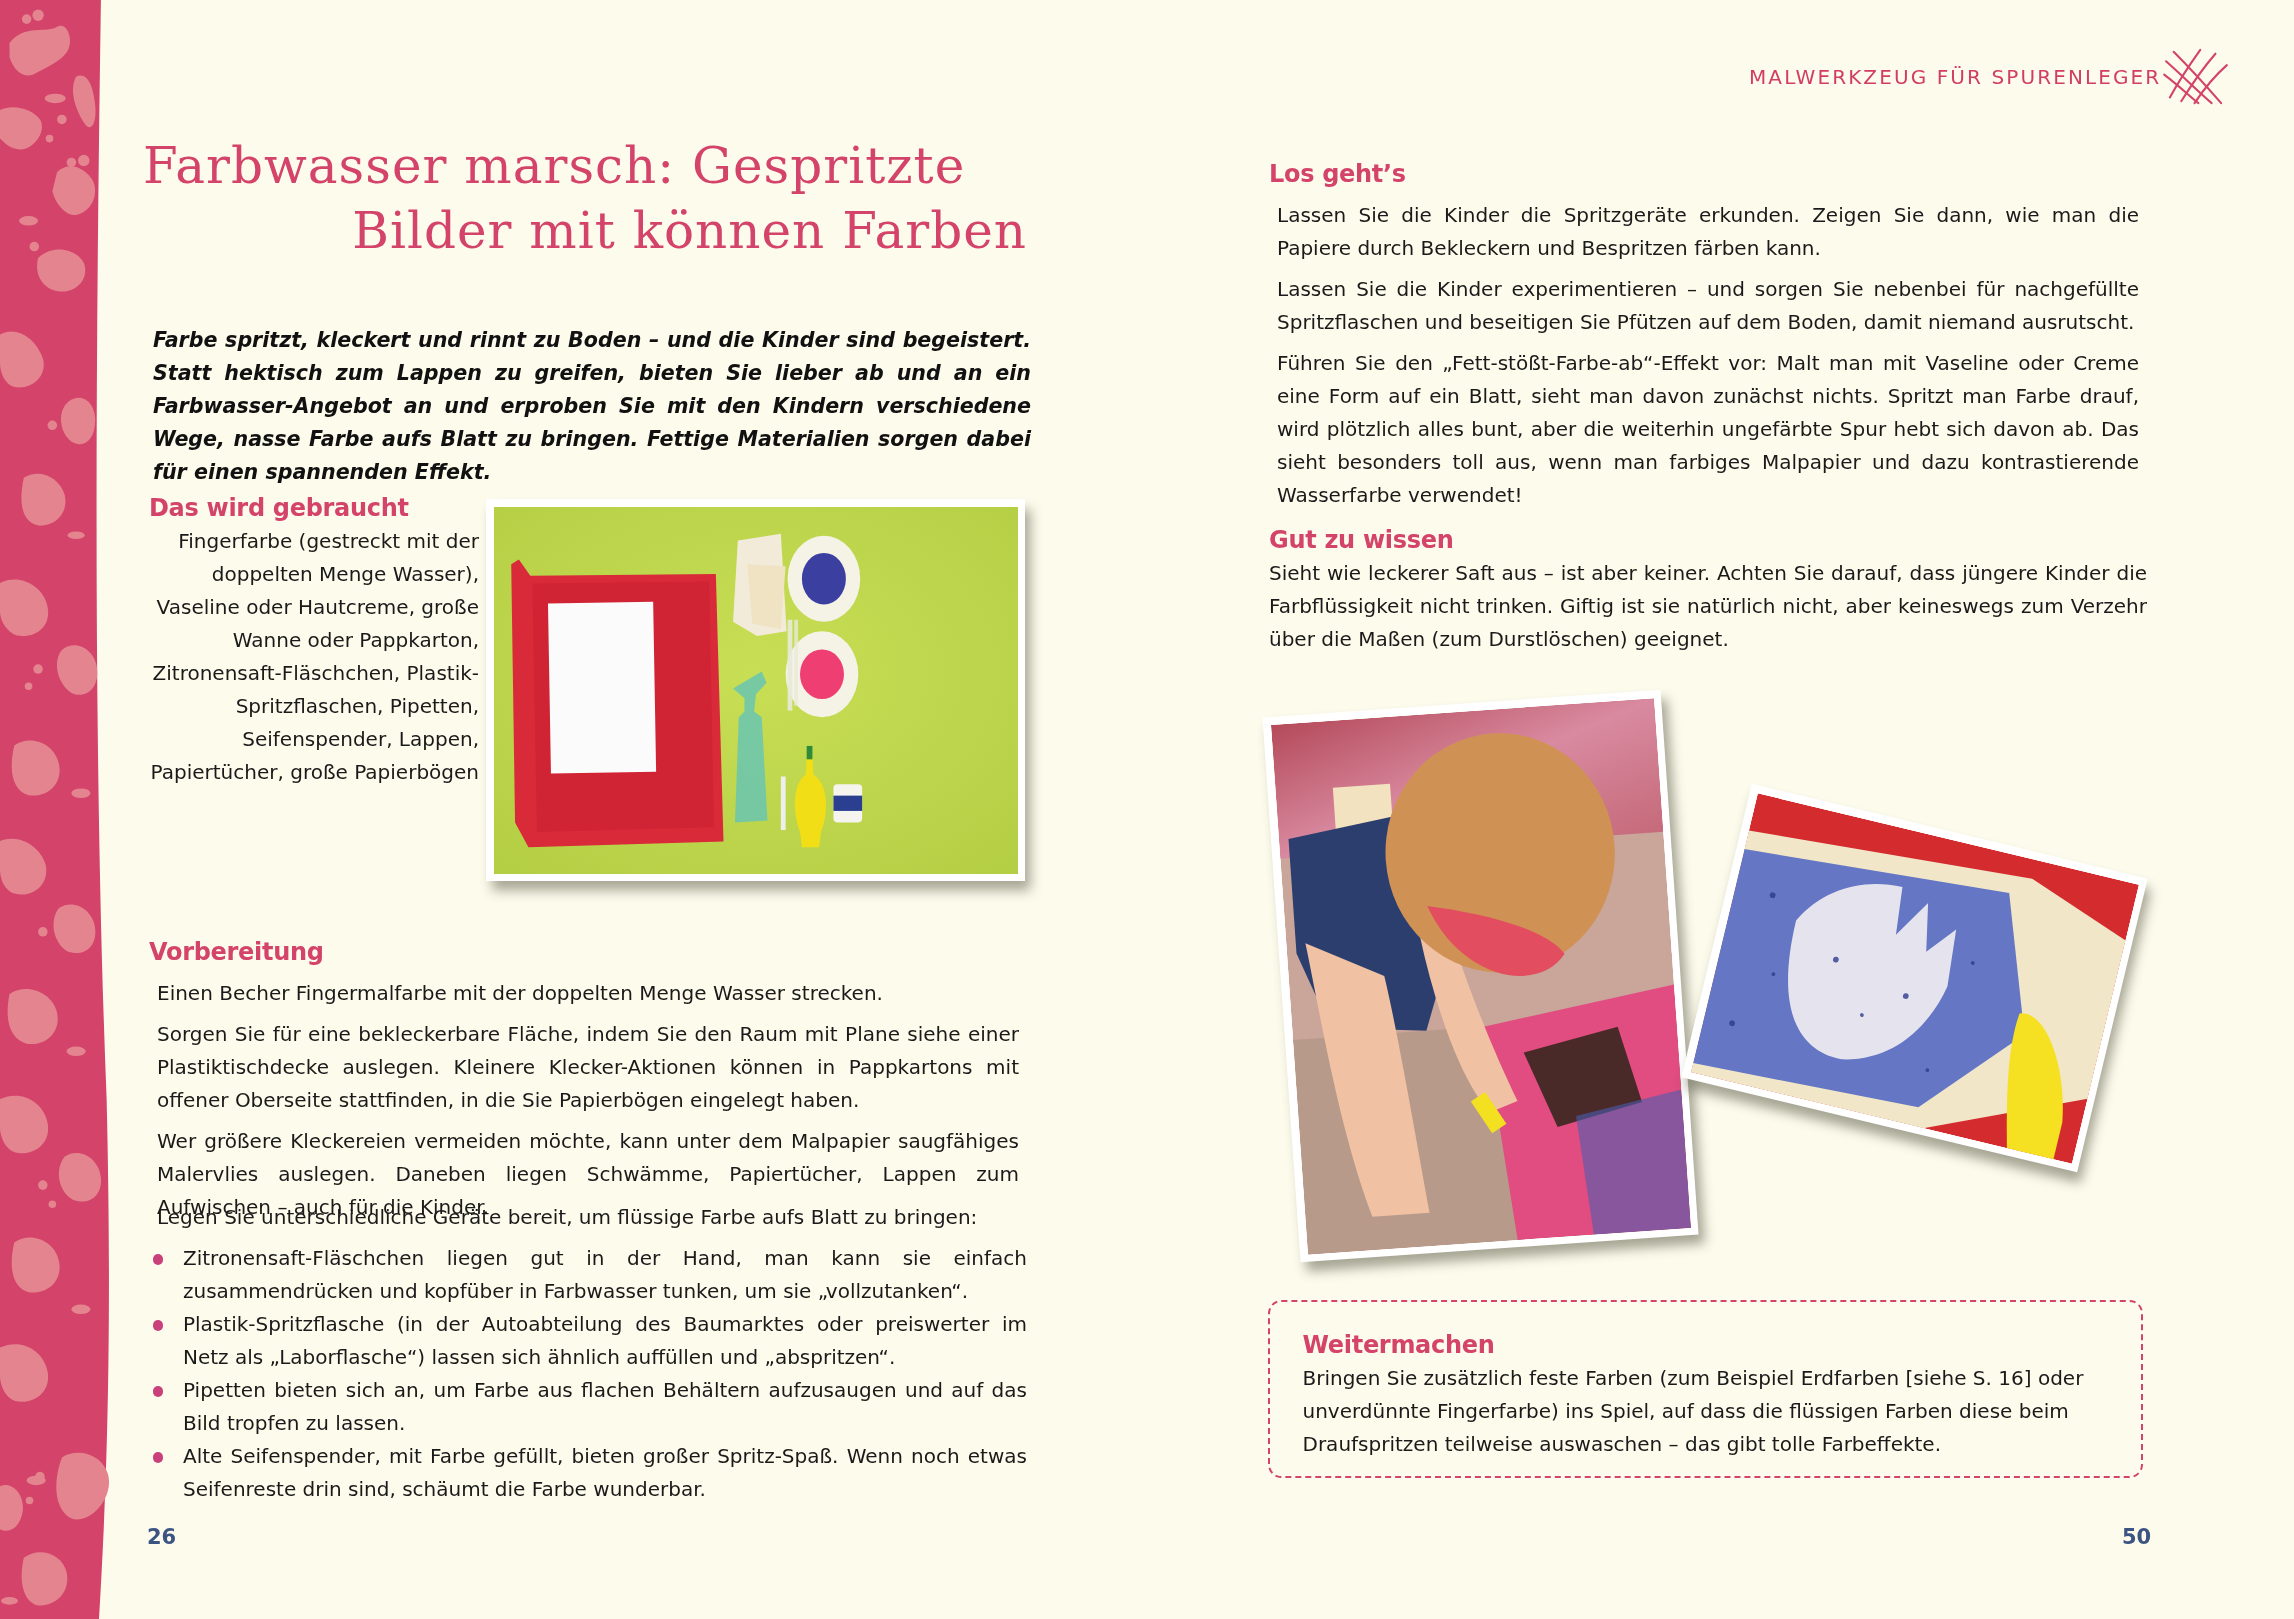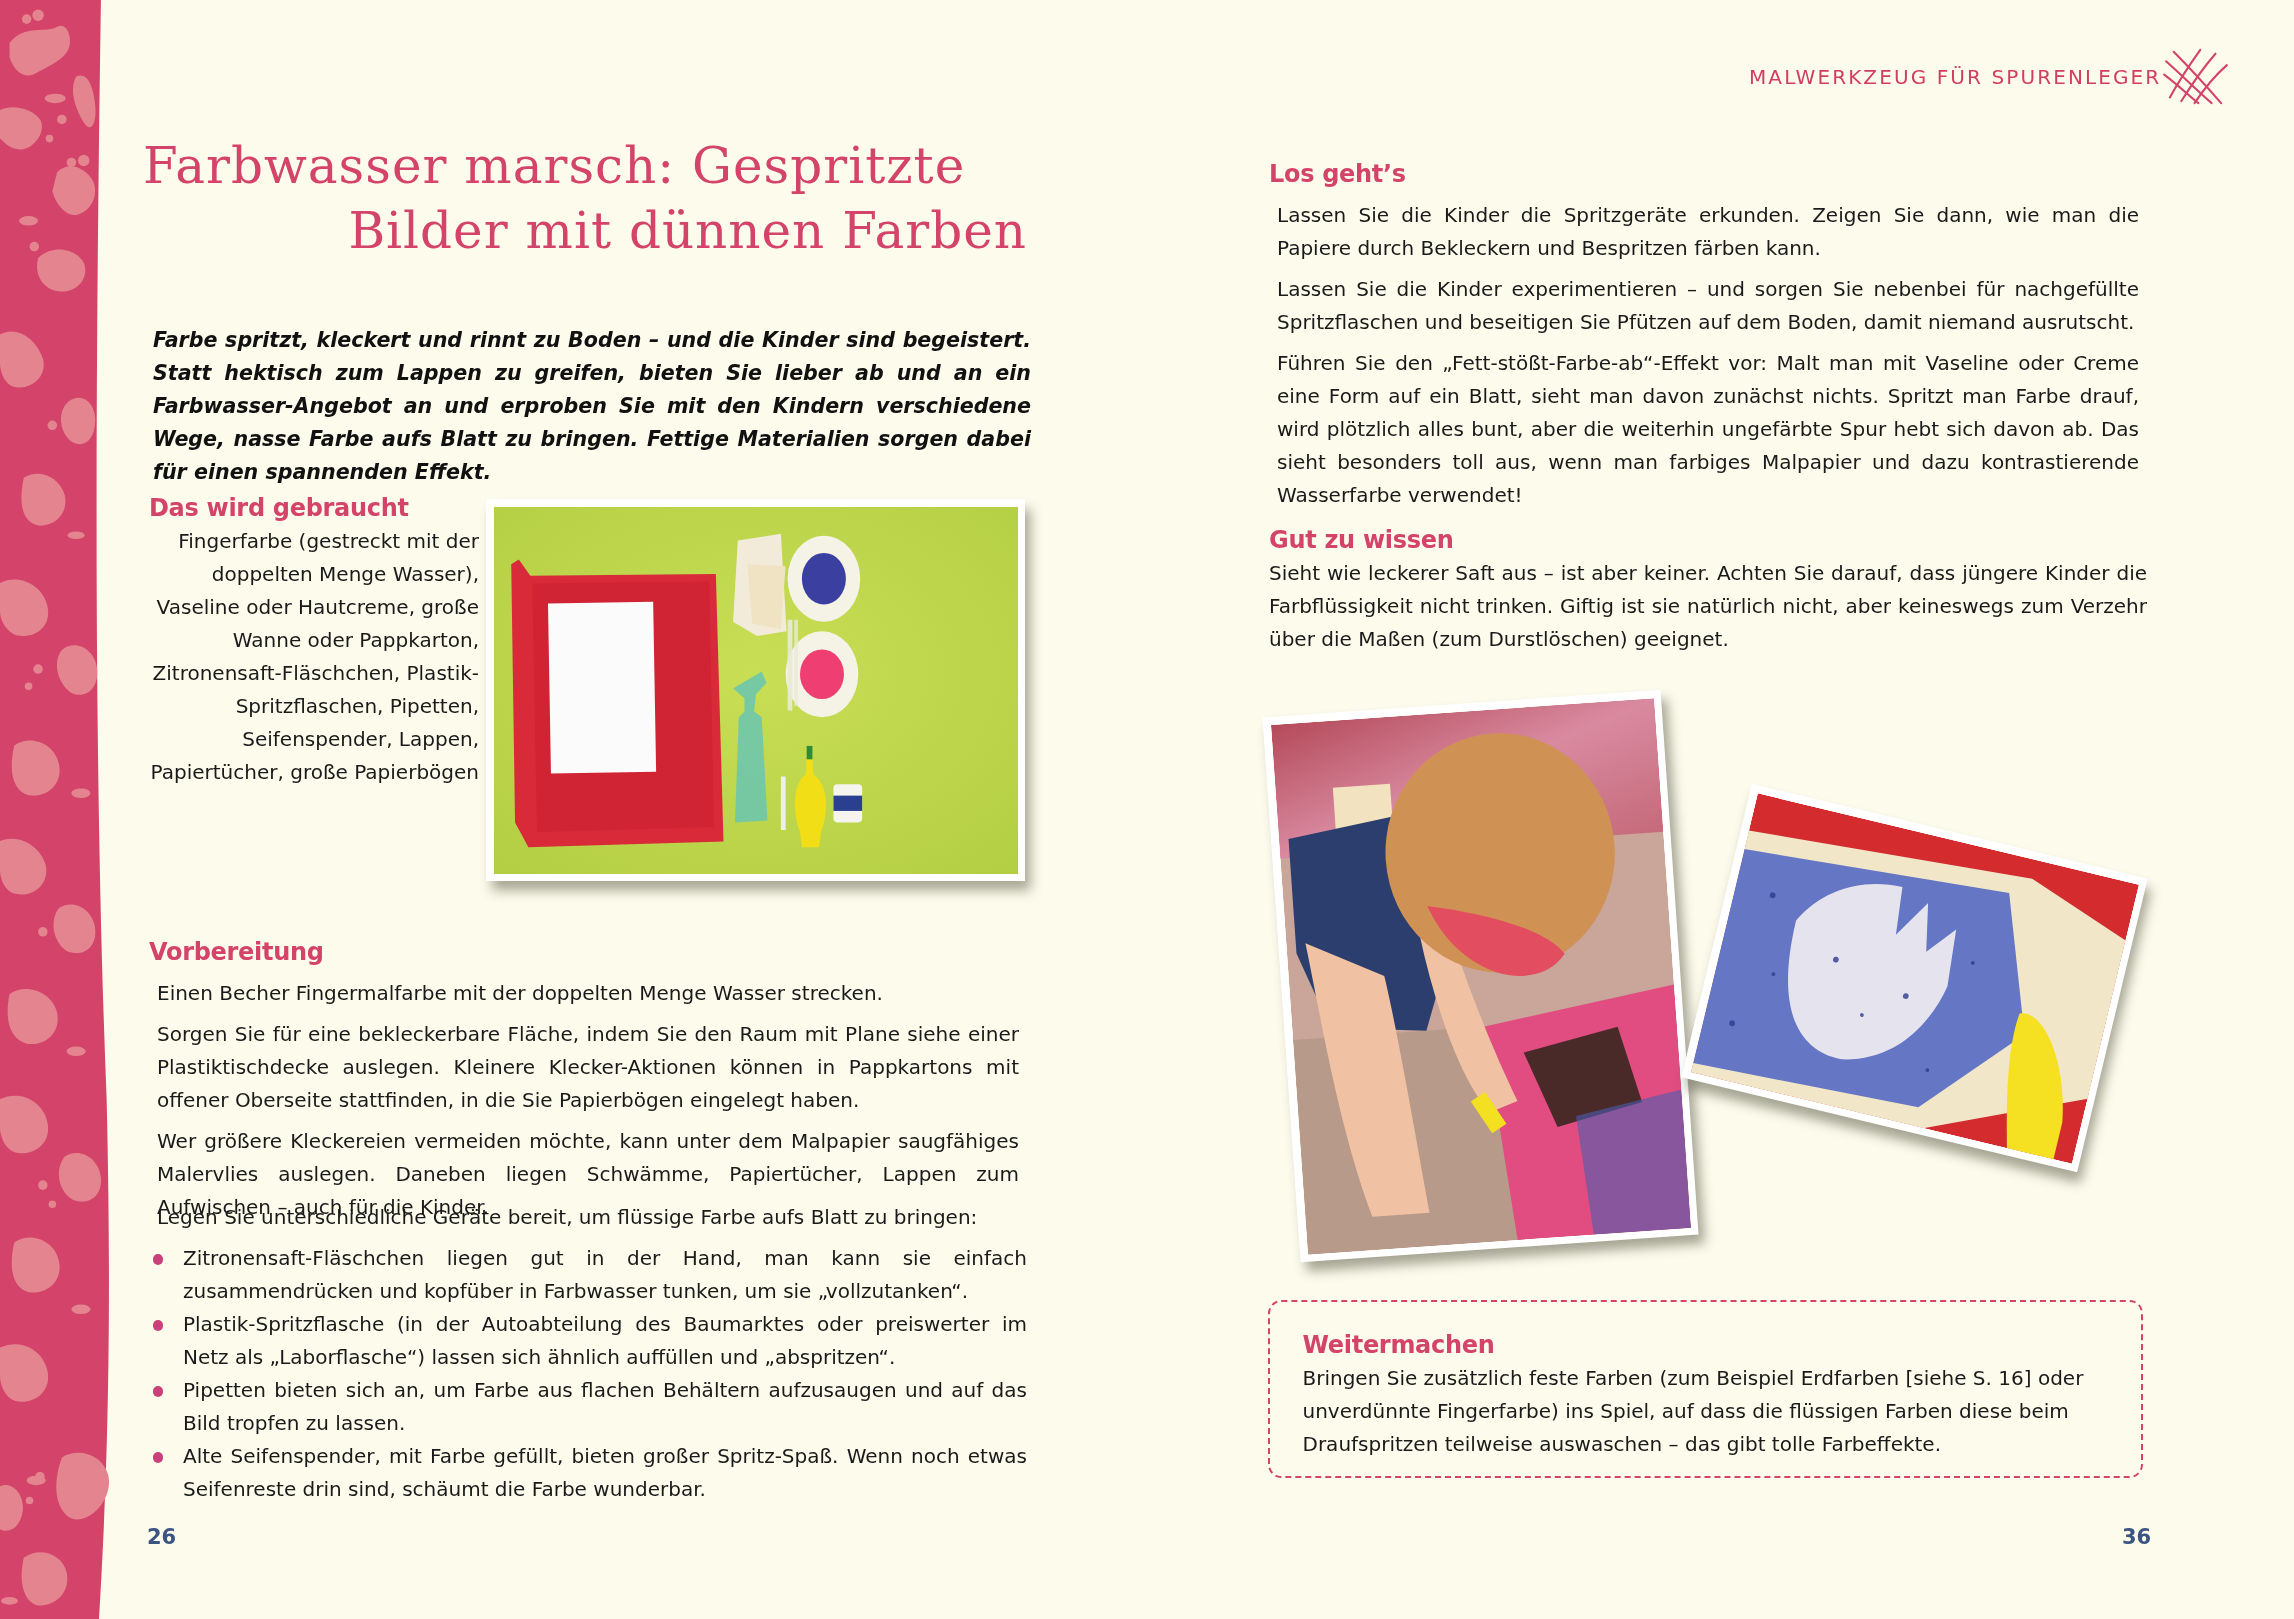--- a/index.html
+++ b/index.html
@@ -152,21 +152,21 @@
     <path d="M4,14 C22,30 40,48 52,58"></path>
     <path d="M2,28 C18,40 30,52 38,58"></path>
     <path d="M40,2 C30,16 18,34 8,52"></path>
     <path d="M56,6 C42,22 30,40 20,56"></path>
     <path d="M68,18 C52,32 42,46 34,58"></path>
   </g>
 </svg>
 
 <h1 class="title" style="margin:0;">
   <span class="l1">Farbwasser marsch: Gespritzte</span>
-  <span class="l2">Bilder mit dünnen Farben</span>
+  <span class="l2">Bilder mit können Farben</span>
 </h1>
 
 <p class="lead" style="margin:4px;">Farbe spritzt, kleckert und rinnt zu Boden – und die Kinder sind begeistert. Statt hektisch zum Lappen zu greifen, bieten Sie lieber ab und an ein Farbwasser-Angebot an und erproben Sie mit den Kindern verschiedene Wege, nasse Farbe aufs Blatt zu bringen. Fettige Materialien sorgen dabei für einen spannenden Effekt.</p>
 
 <div class="needed">
   <div class="section-head">Das wird gebraucht</div>
   <div class="body-text">Fingerfarbe (gestreckt mit der doppelten Menge Wasser), Vaseline oder Hautcreme, große Wanne oder Pappkarton, Zitronensaft-Fläschchen, Plastik-Spritzflaschen, Pipetten, Seifenspender, Lappen, Papiertücher, große Papierbögen</div>
 </div>
 
 <div class="photo-frame photo-materials">
@@ -292,14 +292,14 @@
       <path d="M320,160 C345,150 380,200 390,260 L390,300 L340,300 C330,260 315,200 320,160 Z" fill="#f5e022"></path>
     </svg>
   </div>
 </div>
 
 <div class="tip-box">
   <div class="section-head">Weitermachen</div>
   <div class="body-text">Bringen Sie zusätzlich feste Farben (zum Beispiel Erdfarben [siehe S. 16] oder unverdünnte Fingerfarbe) ins Spiel, auf dass die flüssigen Farben diese beim Draufspritzen teilweise auswaschen – das gibt tolle Farbeffekte.</div>
 </div>
 
-<div class="page-num" style="left:2122px;">36</div>
+<div class="page-num" style="left:2122px;">50</div>
 
 
 </body></html>

